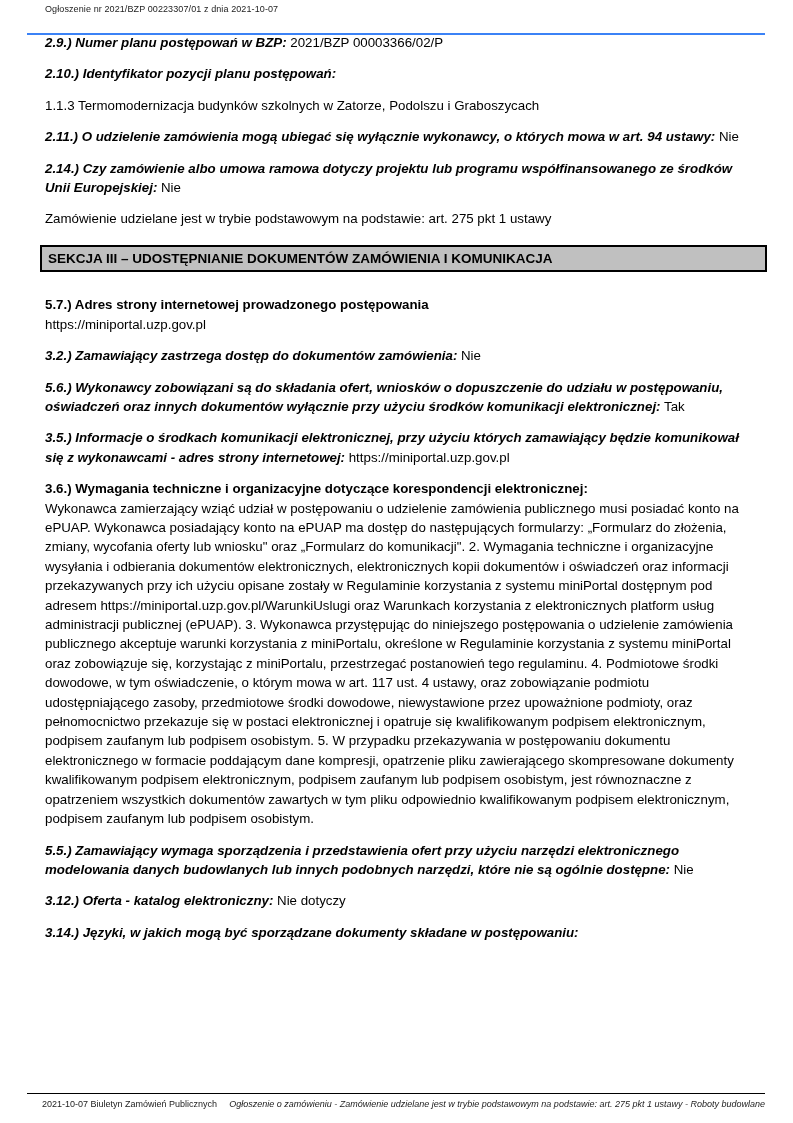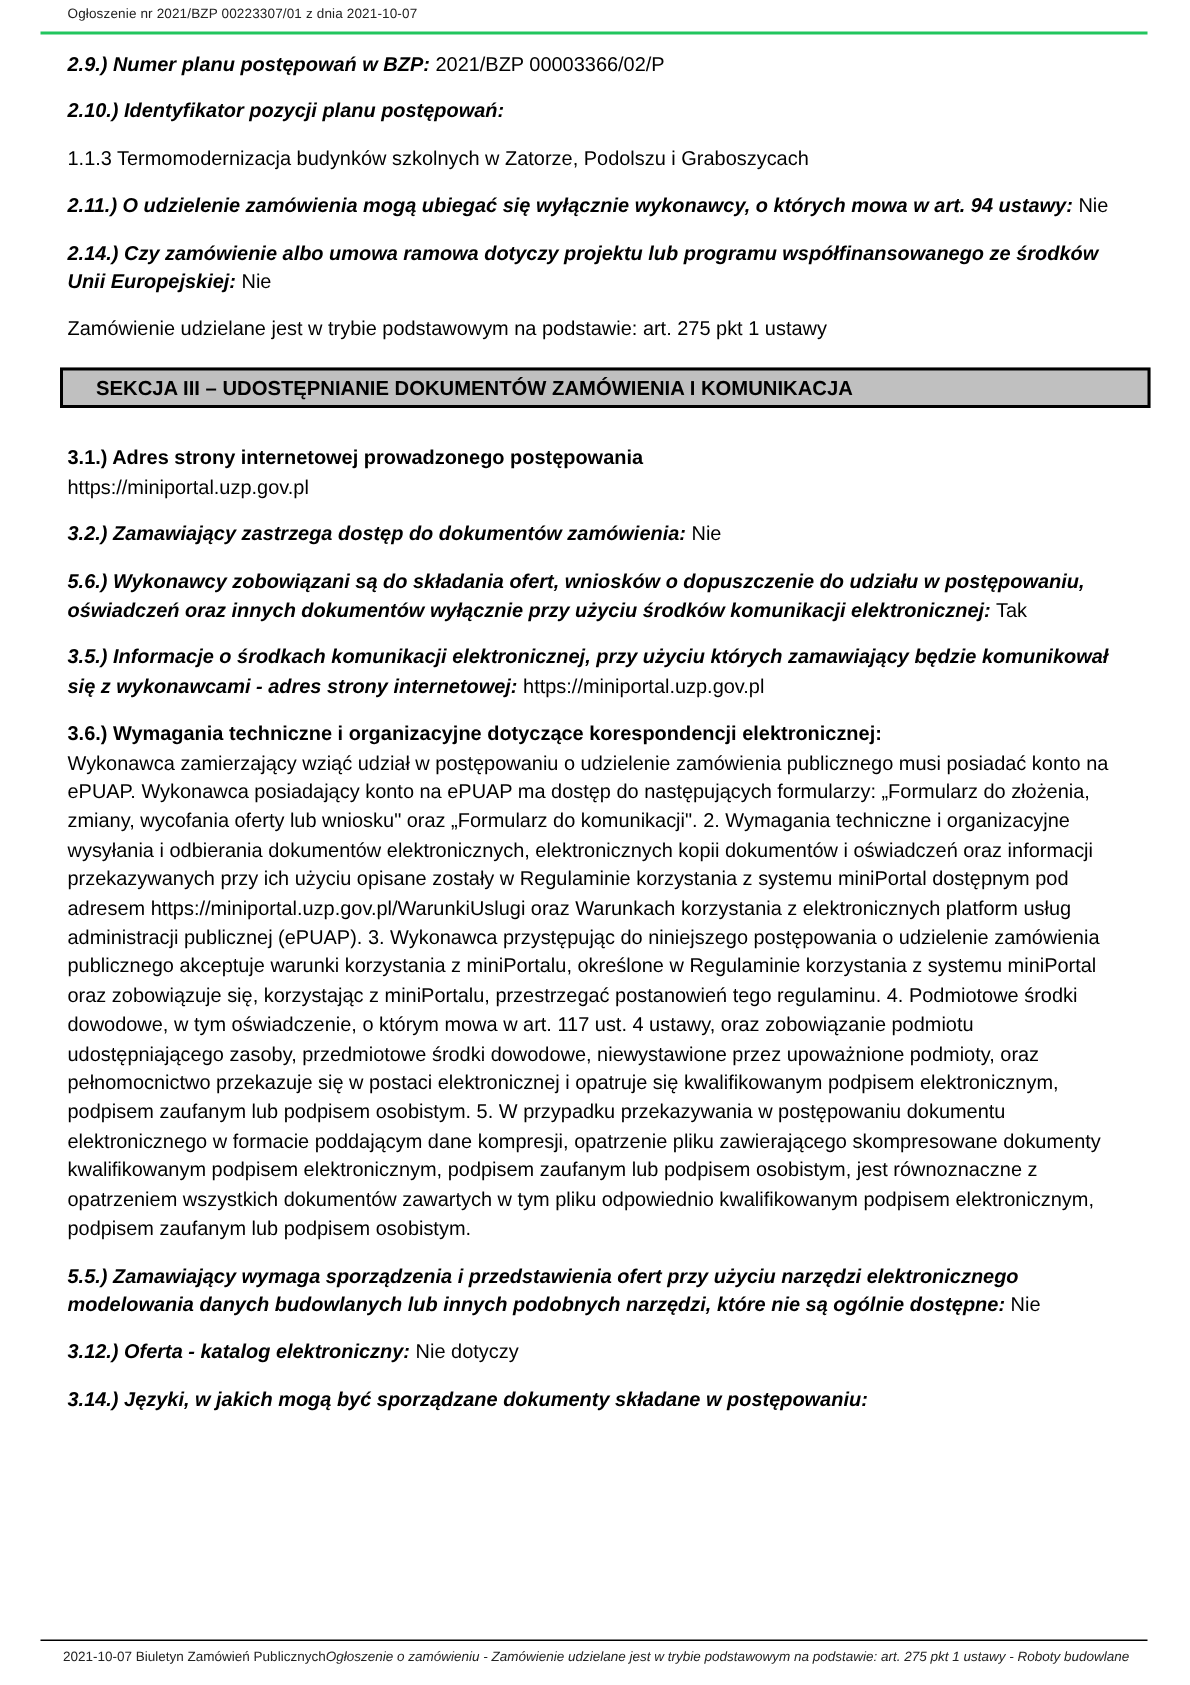--- a/index.html
+++ b/index.html
@@ -9,22 +9,22 @@
     color: #000000;
     font-family: "Liberation Sans", sans-serif;
     position: relative;
     overflow: hidden;
   }
   .page { position: absolute; inset: 0; }
 
   
   .doc-header {
     position: absolute; top: 0; left: 27px; right: 28px;
-    border-bottom: 2px solid #22c55e;
-    padding: 4px 0 7px 18px;
+    border-bottom: 2px solid #3b82f6;
+    padding: 4px 0 19px 18px;
     font-size: 9px; color: #222222;
     letter-spacing: 0.1px;
   }
 
   
   .content {
     position: absolute; top: 22px; left: 45px; right: 43px;
     font-size: 13.3px; line-height: 19.4px;
   }
   .content p { margin: 12px 0; }
@@ -32,31 +32,31 @@
   b.lbl { font-weight: bold; font-style: italic; }
   .block-lbl { display: block; font-weight: bold; }
 
   
   .section-bar {
     background: #c0c0c0;
     border: 2px solid #000;
     font-weight: bold;
     font-size: 13.5px;
     line-height: 19.5px;
-    padding: 2px 22px;
+    padding: 2px 6px;
     margin: 16px -17px 23px -5px;
   }
 
   
   .doc-footer {
     position: absolute; top: 1093px; left: 27px; right: 28px;
     border-top: 1.5px solid #000;
     padding-top: 5px;
     font-size: 9px; color: #222222;
-    display: flex; justify-content: flex-start;
+    display: flex; justify-content: space-between;
   }
   .doc-footer .left { padding-left: 15px; white-space: nowrap; }
   .doc-footer .right { text-align: right; white-space: nowrap; font-style: italic; }
 </style>
 </head>
 <body>
 
 <div class="page">
 
   <div class="doc-header">
@@ -85,21 +85,21 @@
       <span>Nie</span>
     </p>
 
     <p>Zamówienie udzielane jest w trybie podstawowym na podstawie: art. 275 pkt 1 ustawy</p>
 
     <div class="section-bar">
       <span>SEKCJA III – UDOSTĘPNIANIE DOKUMENTÓW ZAMÓWIENIA I KOMUNIKACJA</span>
     </div>
 
     <p>
-      <b class="block-lbl">3.1.) Adres strony internetowej prowadzonego postępowania</b>
+      <b class="block-lbl">5.7.) Adres strony internetowej prowadzonego postępowania</b>
       <span>https://miniportal.uzp.gov.pl</span>
     </p>
 
     <p>
       <b class="lbl">3.2.) Zamawiający zastrzega dostęp do dokumentów zamówienia:</b>
       <span>Nie</span>
     </p>
 
     <p>
       <b class="lbl">5.6.) Wykonawcy zobowiązani są do składania ofert, wniosków o dopuszczenie do udziału w postępowaniu, oświadczeń oraz innych dokumentów wyłącznie przy użyciu środków komunikacji elektronicznej:</b>

